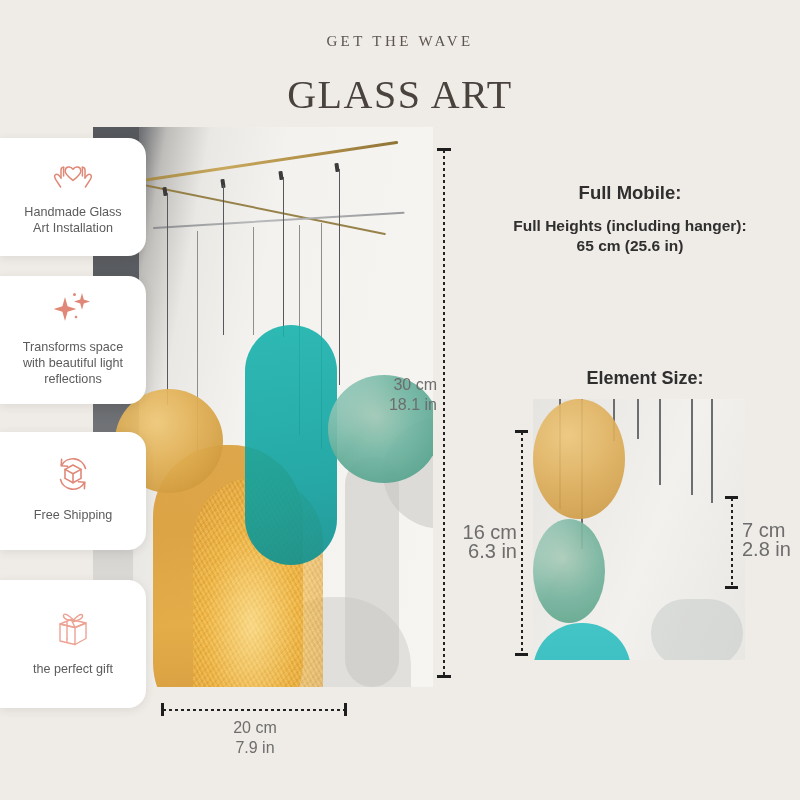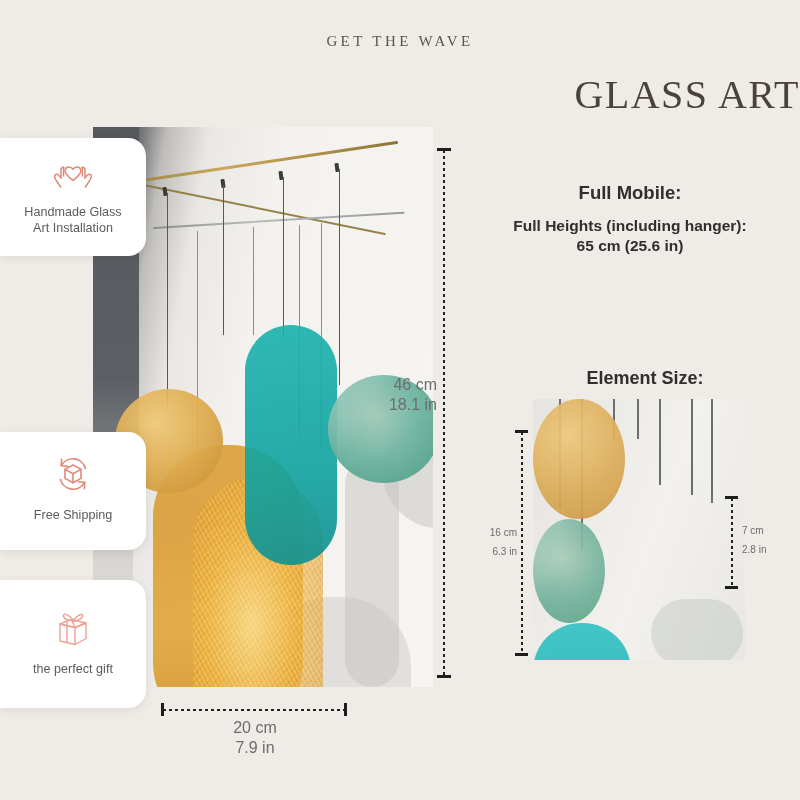--- a/index.html
+++ b/index.html
@@ -12,21 +12,21 @@
   .stage{position:absolute;inset:0;}
 
   
   .kicker{
     position:absolute;left:0;right:0;top:33px;text-align:center;
     font-family:"Liberation Serif", serif;
     font-size:15px;letter-spacing:3.4px;color:#5d544e;
     font-weight:400;
   }
   .title{
-    position:absolute;left:0;right:0;top:71px;text-align:right;
+    position:absolute;left:0;right:0;top:71px;text-align:center;
     font-family:"Liberation Serif", serif;
     font-size:40px;letter-spacing:1.5px;color:#4a423c;font-weight:400;
   }
 
   
   .photo-main{
     position:absolute;left:93px;top:127px;width:340px;height:560px;
     overflow:hidden;background:#f2f1ee;
   }
   .wall{
@@ -155,21 +155,21 @@
   }
 
   
   .ruler-v{position:absolute;width:2px;
     background:repeating-linear-gradient(180deg,#232323 0 3px,rgba(0,0,0,0) 3px 6px);}
   .ruler-h{position:absolute;height:2px;
     background:repeating-linear-gradient(90deg,#232323 0 3px,rgba(0,0,0,0) 3px 6px);}
   .cap-h{position:absolute;width:14px;height:2.5px;background:#1d1d1d;}
   .cap-v{position:absolute;width:2.5px;height:13px;background:#1d1d1d;}
 
-  .dim-lbl{position:absolute;color:#6d6d6d;font-size:10px;line-height:19px;}
+  .dim-lbl{position:absolute;color:#6d6d6d;font-size:20px;line-height:19px;}
   .dim-lbl.big{font-size:16px;line-height:20px;}
 
   #rulerMain{left:443px;top:150px;height:527px;}
   #rulerMainTop{left:437px;top:148px;}
   #rulerMainBot{left:437px;top:675px;}
   #lblMain{left:377px;top:375px;text-align:right;width:60px;}
 
   #rulerWidth{left:163px;top:709px;width:184px;}
   #capWL{left:161px;top:703px;}
   #capWR{left:344px;top:703px;}
@@ -252,20 +252,31 @@
         <path d="M10 24 C8.4 21 6.2 19.6 4.6 20.6 C3 21.6 3.6 23.6 4.8 25.6 L9.6 33"></path>
         <path d="M12.6 13.2 L12.6 22"></path>
         <path d="M31.4 13.2 C33 13.2 34 14.4 34 16 L34 24"></path>
         <path d="M34 24 C35.6 21 37.8 19.6 39.4 20.6 C41 21.6 40.4 23.6 39.2 25.6 L34.4 33"></path>
         <path d="M31.4 13.2 L31.4 22"></path>
       </svg>
     </span>
     <span class="lbl">Handmade Glass<br>Art Installation</span>
   </div>
 
+  <div class="card" id="card1">
+    <span class="ico">
+      <svg width="48" height="36" viewBox="0 0 48 36" fill="#e08878">
+        <path d="M16 8 L18.6 17.2 L27.4 20 L18.6 22.8 L16 32 L13.4 22.8 L4.6 20 L13.4 17.2 Z"></path>
+        <path d="M33 4 L34.8 10.4 L41 12.4 L34.8 14.4 L33 20.8 L31.2 14.4 L25 12.4 L31.2 10.4 Z"></path>
+        <circle cx="25.5" cy="5.5" r="1.5"></circle>
+        <circle cx="27" cy="28" r="1.3"></circle>
+      </svg>
+    </span>
+    <span class="lbl">Transforms space<br>with beautiful light<br>reflections</span>
+  </div>
 
   <div class="card" id="card3">
     <span class="ico">
       <svg width="44" height="40" viewBox="0 0 44 40" fill="none" stroke="#eda394" stroke-width="1.4" stroke-linecap="round" stroke-linejoin="round">
         <path d="M9 17 L9 34 L24 37.5 L24 20.5 Z"></path>
         <path d="M24 20.5 L35 16 L35 31.5 L24 37.5"></path>
         <path d="M9 17 L20 12.5 L35 16 L24 20.5 Z"></path>
         <path d="M16 14.7 L16 31.8"></path>
         <path d="M16 31.8 L16 35.6"></path>
         <path d="M22 12.5 C18.5 9 13 5 12.5 8.5 C12 12 18 13.5 22 13.5"></path>
@@ -296,21 +307,21 @@
     <div class="l">Full Heights (including hanger):</div>
     <div class="l">65 cm (25.6 in)</div>
   </div>
 
   <div class="elem-head">Element Size:</div>
 
   <div class="ruler-v" id="rulerMain"></div>
   <div class="cap-h" id="rulerMainTop"></div>
   <div class="cap-h" id="rulerMainBot"></div>
   <div class="dim-lbl big" id="lblMain">
-    <div>46 cm</div>
+    <div>30 cm</div>
     <div>18.1 in</div>
   </div>
 
   <div class="ruler-h" id="rulerWidth"></div>
   <div class="cap-v" id="capWL"></div>
   <div class="cap-v" id="capWR"></div>
   <div class="dim-lbl big" id="lblWidth">
     <div>20 cm</div>
     <div>7.9 in</div>
   </div>

